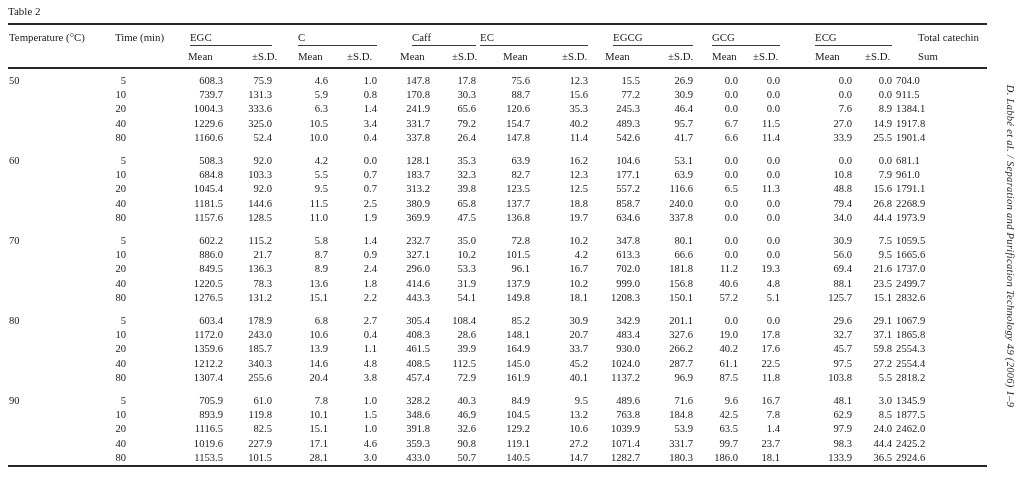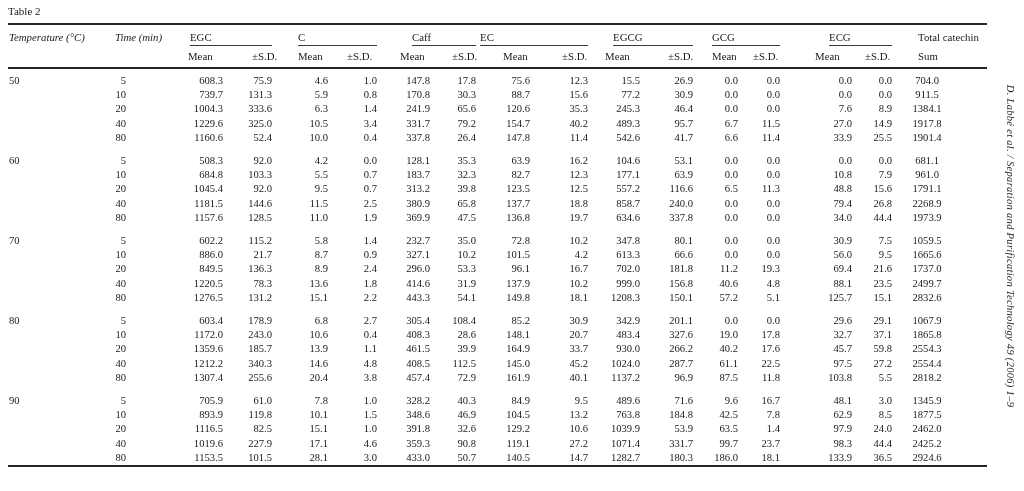--- a/index.html
+++ b/index.html
@@ -14,47 +14,47 @@
   table.data{
     border-collapse:collapse;table-layout:fixed;width:979px;
     border-top:2px solid #262626;margin-top:4px;
   }
   thead th{
     font-weight:normal;font-size:10.8px;text-align:left;
     padding:0;vertical-align:top;white-space:nowrap;
   }
   thead tr.row1{height:22px;}
   thead tr.row2{height:22px;}
-  th.rspan{padding-top:6px;border-bottom:2px solid #262626;font-style:italic;}
+  th.rspan{padding-top:6px;border-bottom:2px solid #262626;}
   th.rspan.temp{padding-left:1px;}
   th.rspan.time{padding-left:3px;}
   th.group{padding:0;}
   th.group .gwrap{
     display:block;padding-top:6px;height:14px;
     border-bottom:1px solid #3a3a3a;margin-right:4px;
   }
   th.total{padding-top:6px;padding-left:22px;}
   tr.row2 th{padding-top:4px;border-bottom:2px solid #262626;}
   .g1 .gwrap{margin-left:8px;}  .mh.g1{padding-left:6px;}  .sdh.g1{padding-left:25px;}
   .g2 .gwrap{margin-left:22px;} .mh.g2{padding-left:22px;} .sdh.g2{padding-left:15px;}
   .g3 .gwrap{margin-left:31px;} .mh.g3{padding-left:19px;} .sdh.g3{padding-left:18px;}
   .g4 .gwrap{} .mh.g4{padding-left:23px;} .sdh.g4{padding-left:28px;}
   .g5 .gwrap{margin-left:21px;} .mh.g5{padding-left:13px;} .sdh.g5{padding-left:24px;}
   .g6 .gwrap{margin-left:15px;} .mh.g6{padding-left:15px;} .sdh.g6{padding-left:11px;}
-  .g7 .gwrap{margin-left:45px;} .mh.g7{padding-left:31px;} .sdh.g7{padding-left:9px;}
+  .g7 .gwrap{margin-left:31px;} .mh.g7{padding-left:31px;} .sdh.g7{padding-left:9px;}
   th.sumh{padding-left:22px;}
   tbody td{
     font-size:10.6px;line-height:14.2px;height:14.2px;
     padding:0;white-space:nowrap;
   }
   tbody tr.first-data td{padding-top:5px;}
   tbody td.temp{text-align:left;padding-left:1px;}
   tbody td.time{text-align:right;padding-right:56px;}
   tbody td.num{text-align:right;padding-right:4px;}
-  tbody td.sum{text-align:center;padding-right:29px;}
+  tbody td.sum{text-align:left;padding-right:29px;}
   tbody tr.spacer td{height:9px;line-height:9px;}
   tbody tr.last-data td{border-bottom:2px solid #262626;}
   .sidenote{
     position:absolute;top:50%;right:8px;transform:translateY(-50%);
     writing-mode:vertical-rl;font-style:italic;font-size:10.5px;
     letter-spacing:0.3px;color:#262626;white-space:nowrap;
   }
 </style>
 </head>
 <body>

